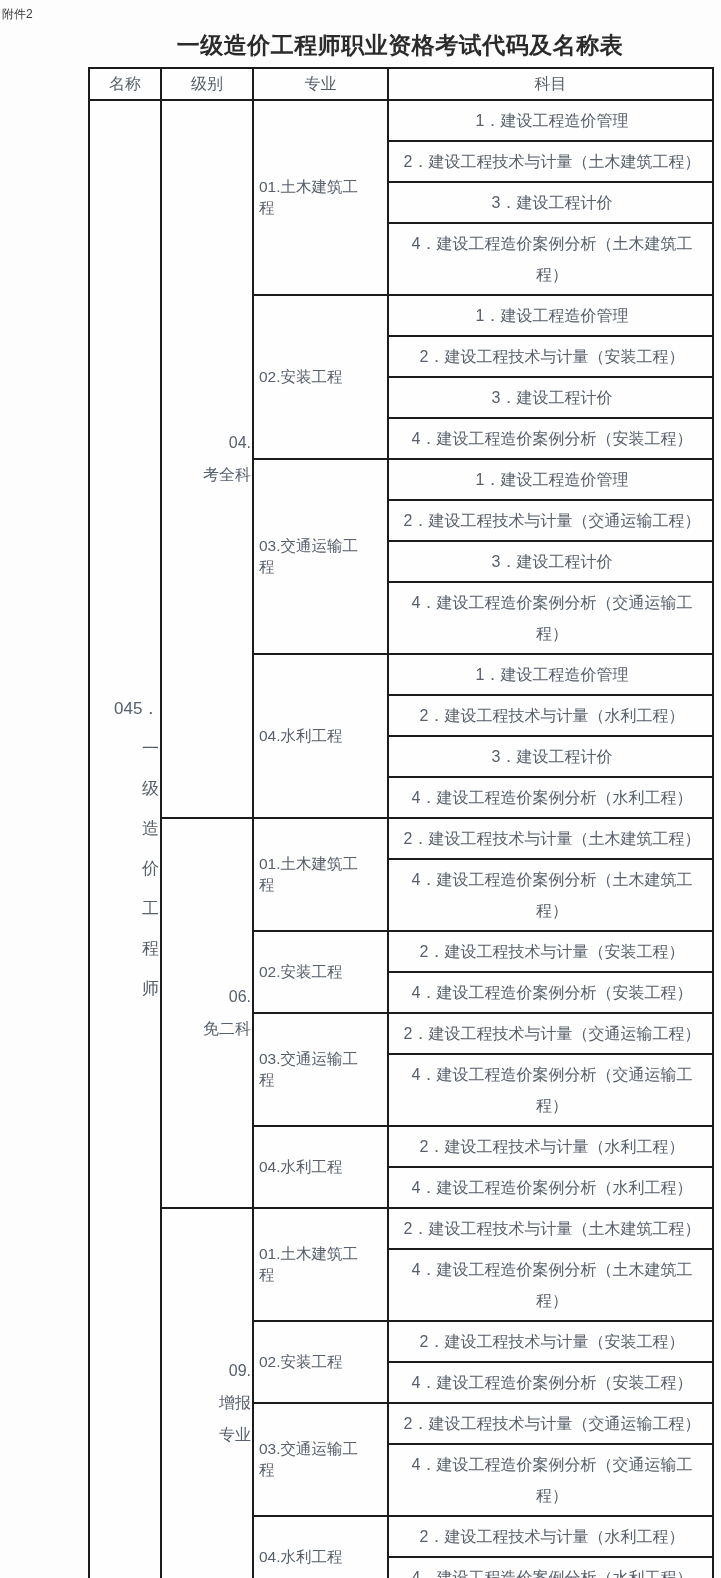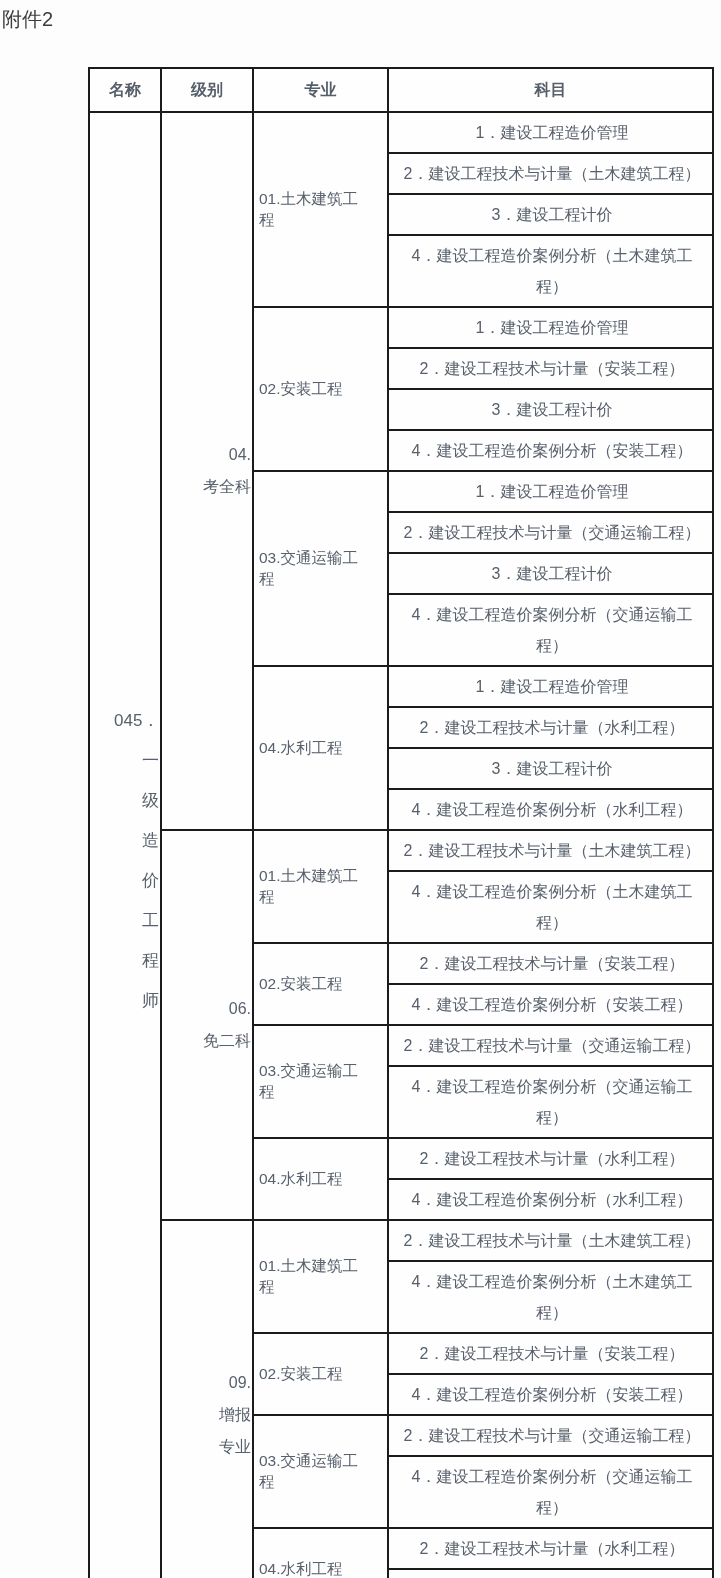--- a/index.html
+++ b/index.html
@@ -12,21 +12,21 @@
     position: relative;
     width: 721px;
     height: 1578px;
     background: #fdfdfe;
     overflow: hidden;
   }
   .attachment-label {
     position: absolute;
     top: 6px;
     left: 2px;
-    font-size: 20px;
+    font-size: 12px;
     color: #3c3c3c;
   }
   .title-wrap {
     position: absolute;
     top: 30px;
     left: 88px;
     width: 624px;
     text-align: center;
   }
   .doc-title {
@@ -52,24 +52,23 @@
   .exam-table col.c-subj  { width: 325px; }
   .exam-table th, .exam-table td {
     border: 2px solid #1b1b1b;
     color: #57606c;
     font-size: 16px;
     font-weight: normal;
     vertical-align: middle;
     box-sizing: border-box;
   }
   .exam-table th {
-    height: 44px;
+    height: 32px;
     text-align: center;
     color: #555e69;
-    font-weight: bold;
   }
   tr.r { height: 40px; }
   td.subject {
     text-align: center;
     padding: 4px 9px 4px 12px;
     line-height: 31px;
     
   }
   td.name-cell, td.level-cell {
     text-align: right;
@@ -92,20 +91,23 @@
     font-size: 15.5px;
   }
 </style>
 </head>
 <body>
 
 <div class="page">
 
   <div class="attachment-label">附件2</div>
 
+  <div class="title-wrap">
+    <h1 class="doc-title">一级造价工程师职业资格考试代码及名称表</h1>
+  </div>
 
   <table class="exam-table">
     <colgroup>
       <col class="c-name">
         <col class="c-level">
         <col class="c-major">
         <col class="c-subj">
     </colgroup>
 
     <tbody>

